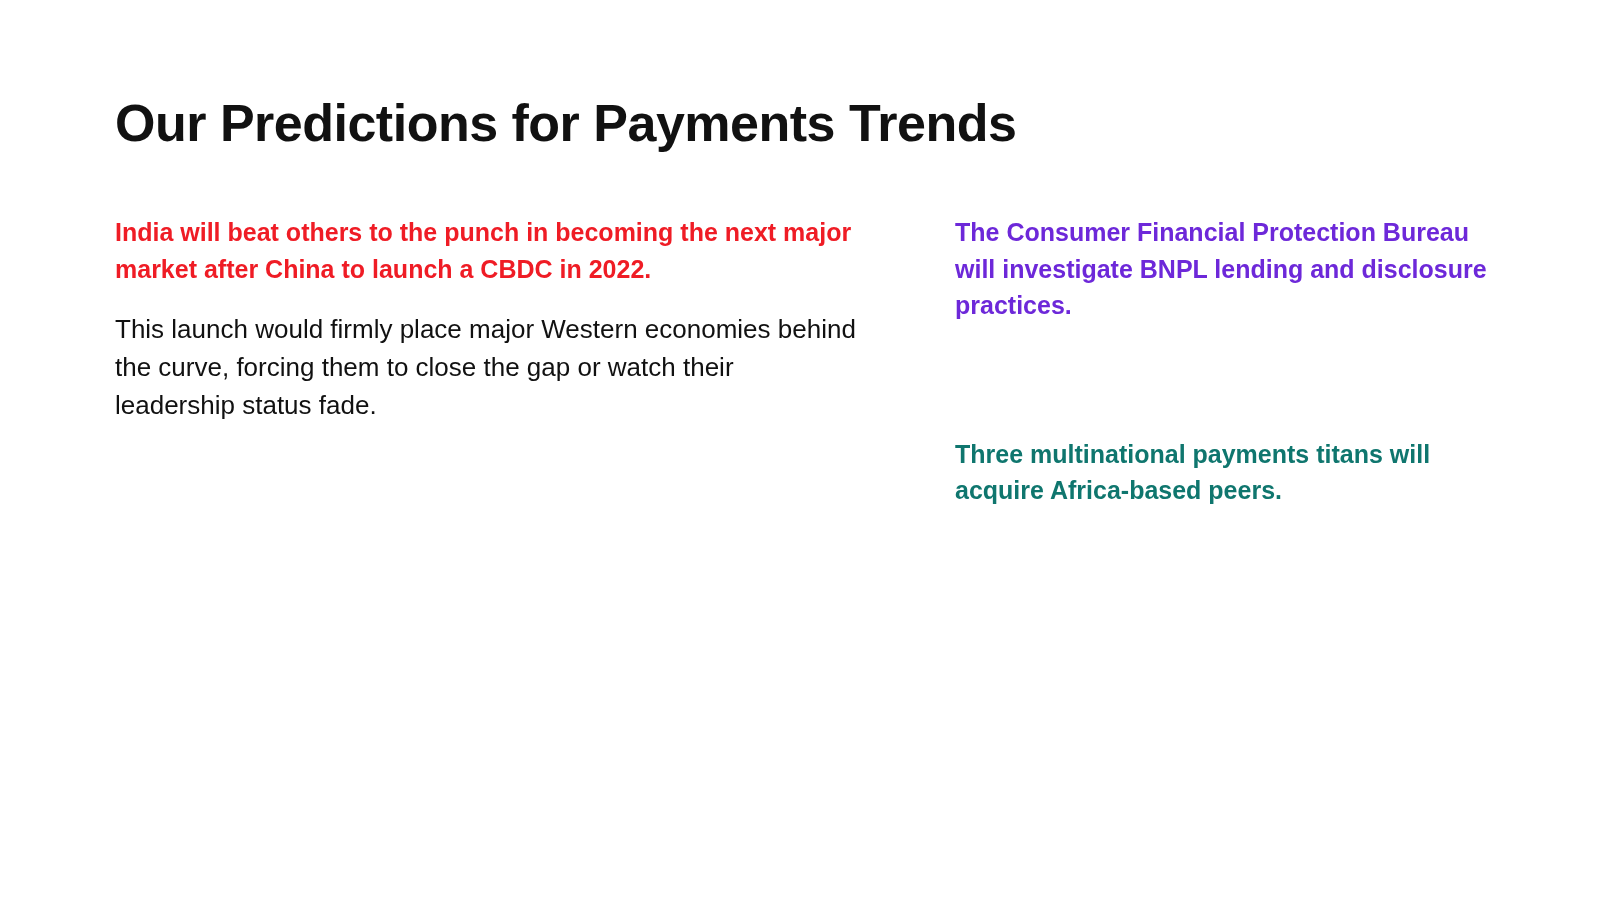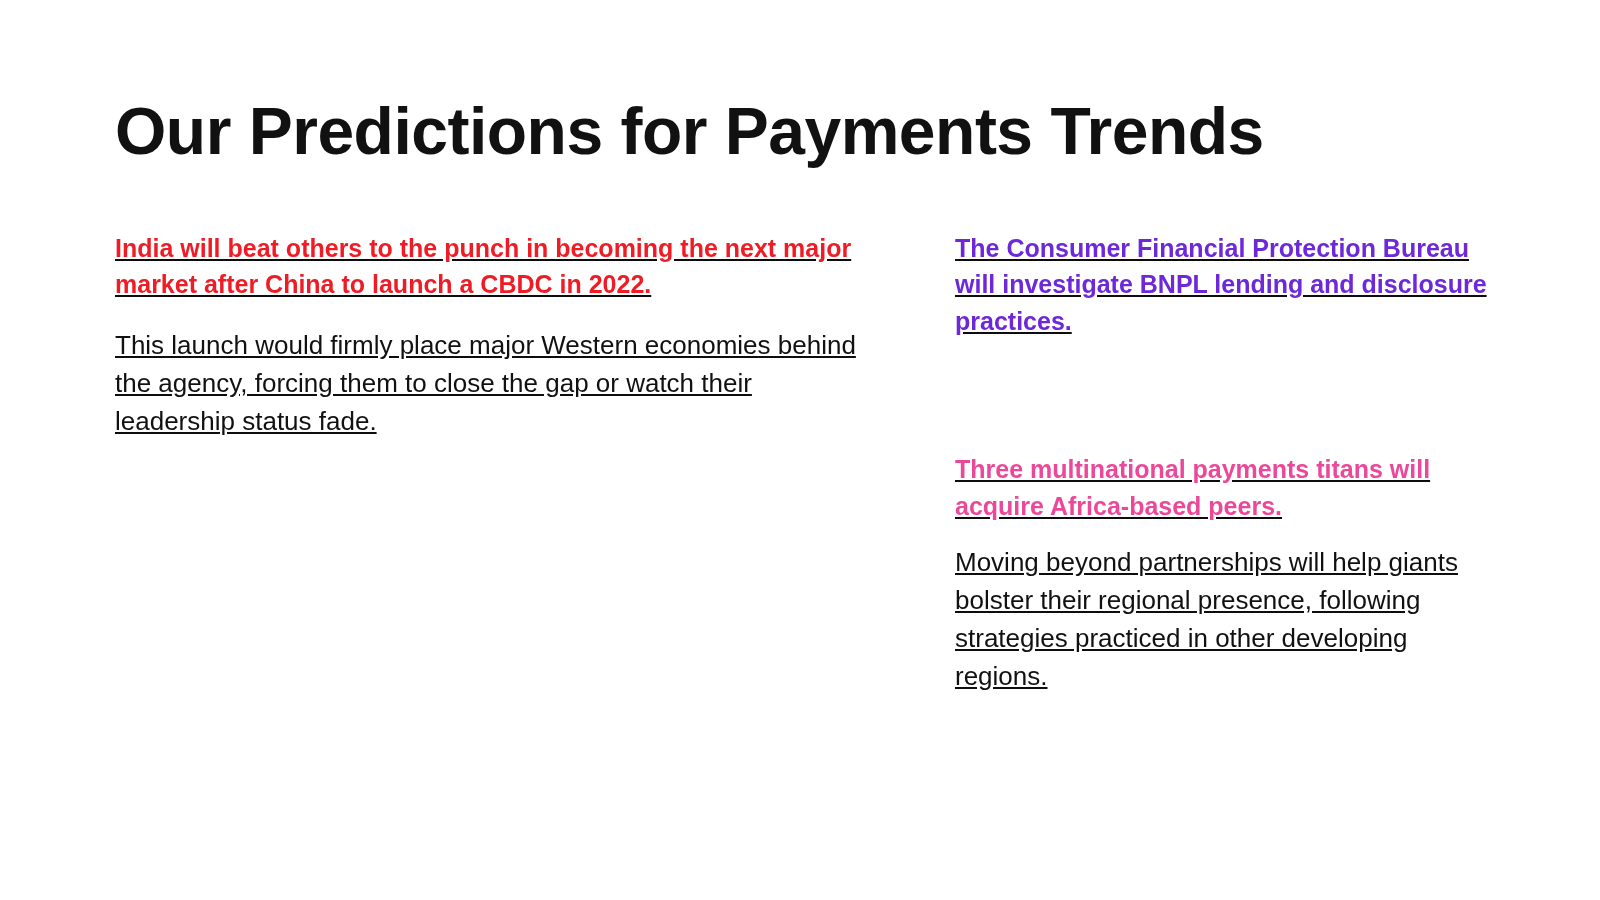--- a/index.html
+++ b/index.html
@@ -15,37 +15,36 @@
     overflow: hidden;
   }
   .slide {
     position: relative;
     width: 1600px;
     height: 900px;
     box-sizing: border-box;
     padding: 95px 110px 0 115px;
   }
   .slide-title {
-    font-size: 66px;
+    font-size: 52px;
     font-weight: bold;
     letter-spacing: -0.5px;
     line-height: 1.1;
     color: #111111;
     margin: 0 0 62px 0;
   }
   .grid {
     display: grid;
     grid-template-columns: 745px 1fr;
     column-gap: 95px;
     row-gap: 0;
   }
   .col {
     display: flex;
     flex-direction: column;
-    text-decoration: underline;
   }
   .prediction {
     margin-bottom: 62px;
   }
   .prediction:last-child {
     margin-bottom: 0;
   }
   .pred-heading {
     font-size: 25px;
     font-weight: bold;
@@ -73,35 +72,34 @@
 <div class="slide">
 
   <h1 class="slide-title">Our Predictions for Payments Trends</h1>
 
   <div class="grid">
 
     <div class="col col-left">
 
       <div class="prediction first">
         <p class="pred-heading" style="color:#ef1c25">India will beat others to the punch in becoming the next major market after China to launch a CBDC in 2022.</p>
-        <p class="pred-body">This launch would firmly place major Western economies behind the agency, forcing them to close the gap or watch their leadership status fade.</p>
+        <p class="pred-body">This launch would firmly place major Western economies behind the curve, forcing them to close the gap or watch their leadership status fade.</p>
       </div>
 
       <div class="prediction second">
       </div>
 
     </div>
 
     <div class="col col-right">
 
       <div class="prediction first">
         <p class="pred-heading" style="color:#6d28d9">The Consumer Financial Protection Bureau will investigate BNPL lending and disclosure practices.</p>
       </div>
 
       <div class="prediction second">
-        <p class="pred-heading" style="color:#ec4899">Three multinational payments titans will acquire Africa-based peers.</p>
-        <p class="pred-body">Moving beyond partnerships will help giants bolster their regional presence, following strategies practiced in other developing regions.</p>
+        <p class="pred-heading" style="color:#0f766e">Three multinational payments titans will acquire Africa-based peers.</p>
       </div>
 
     </div>
 
   </div>
 </div>
 
 </body></html>

